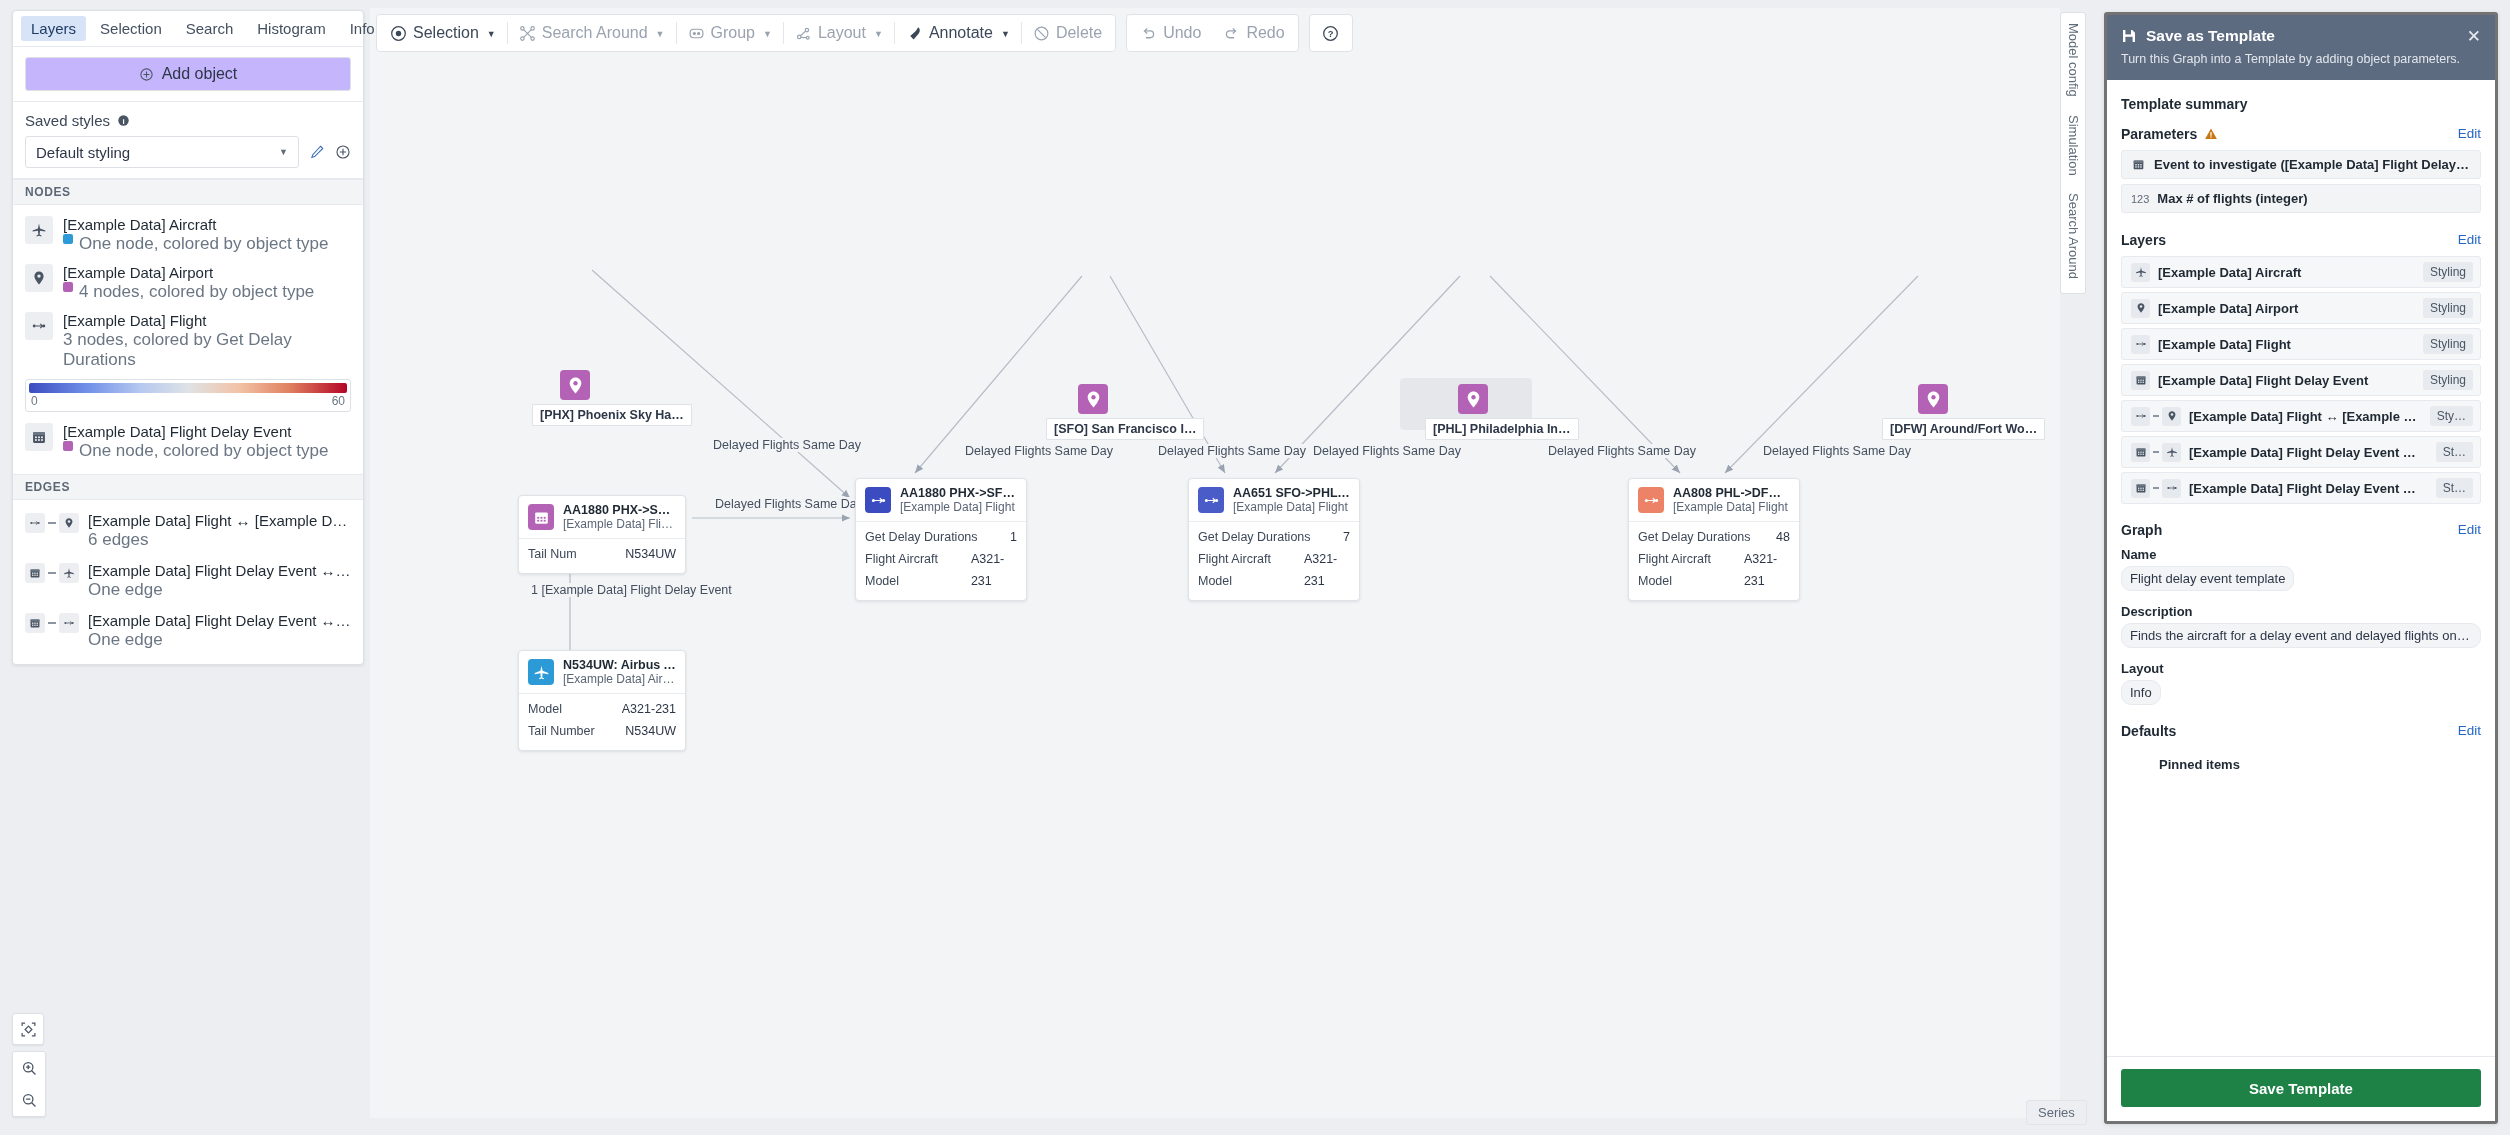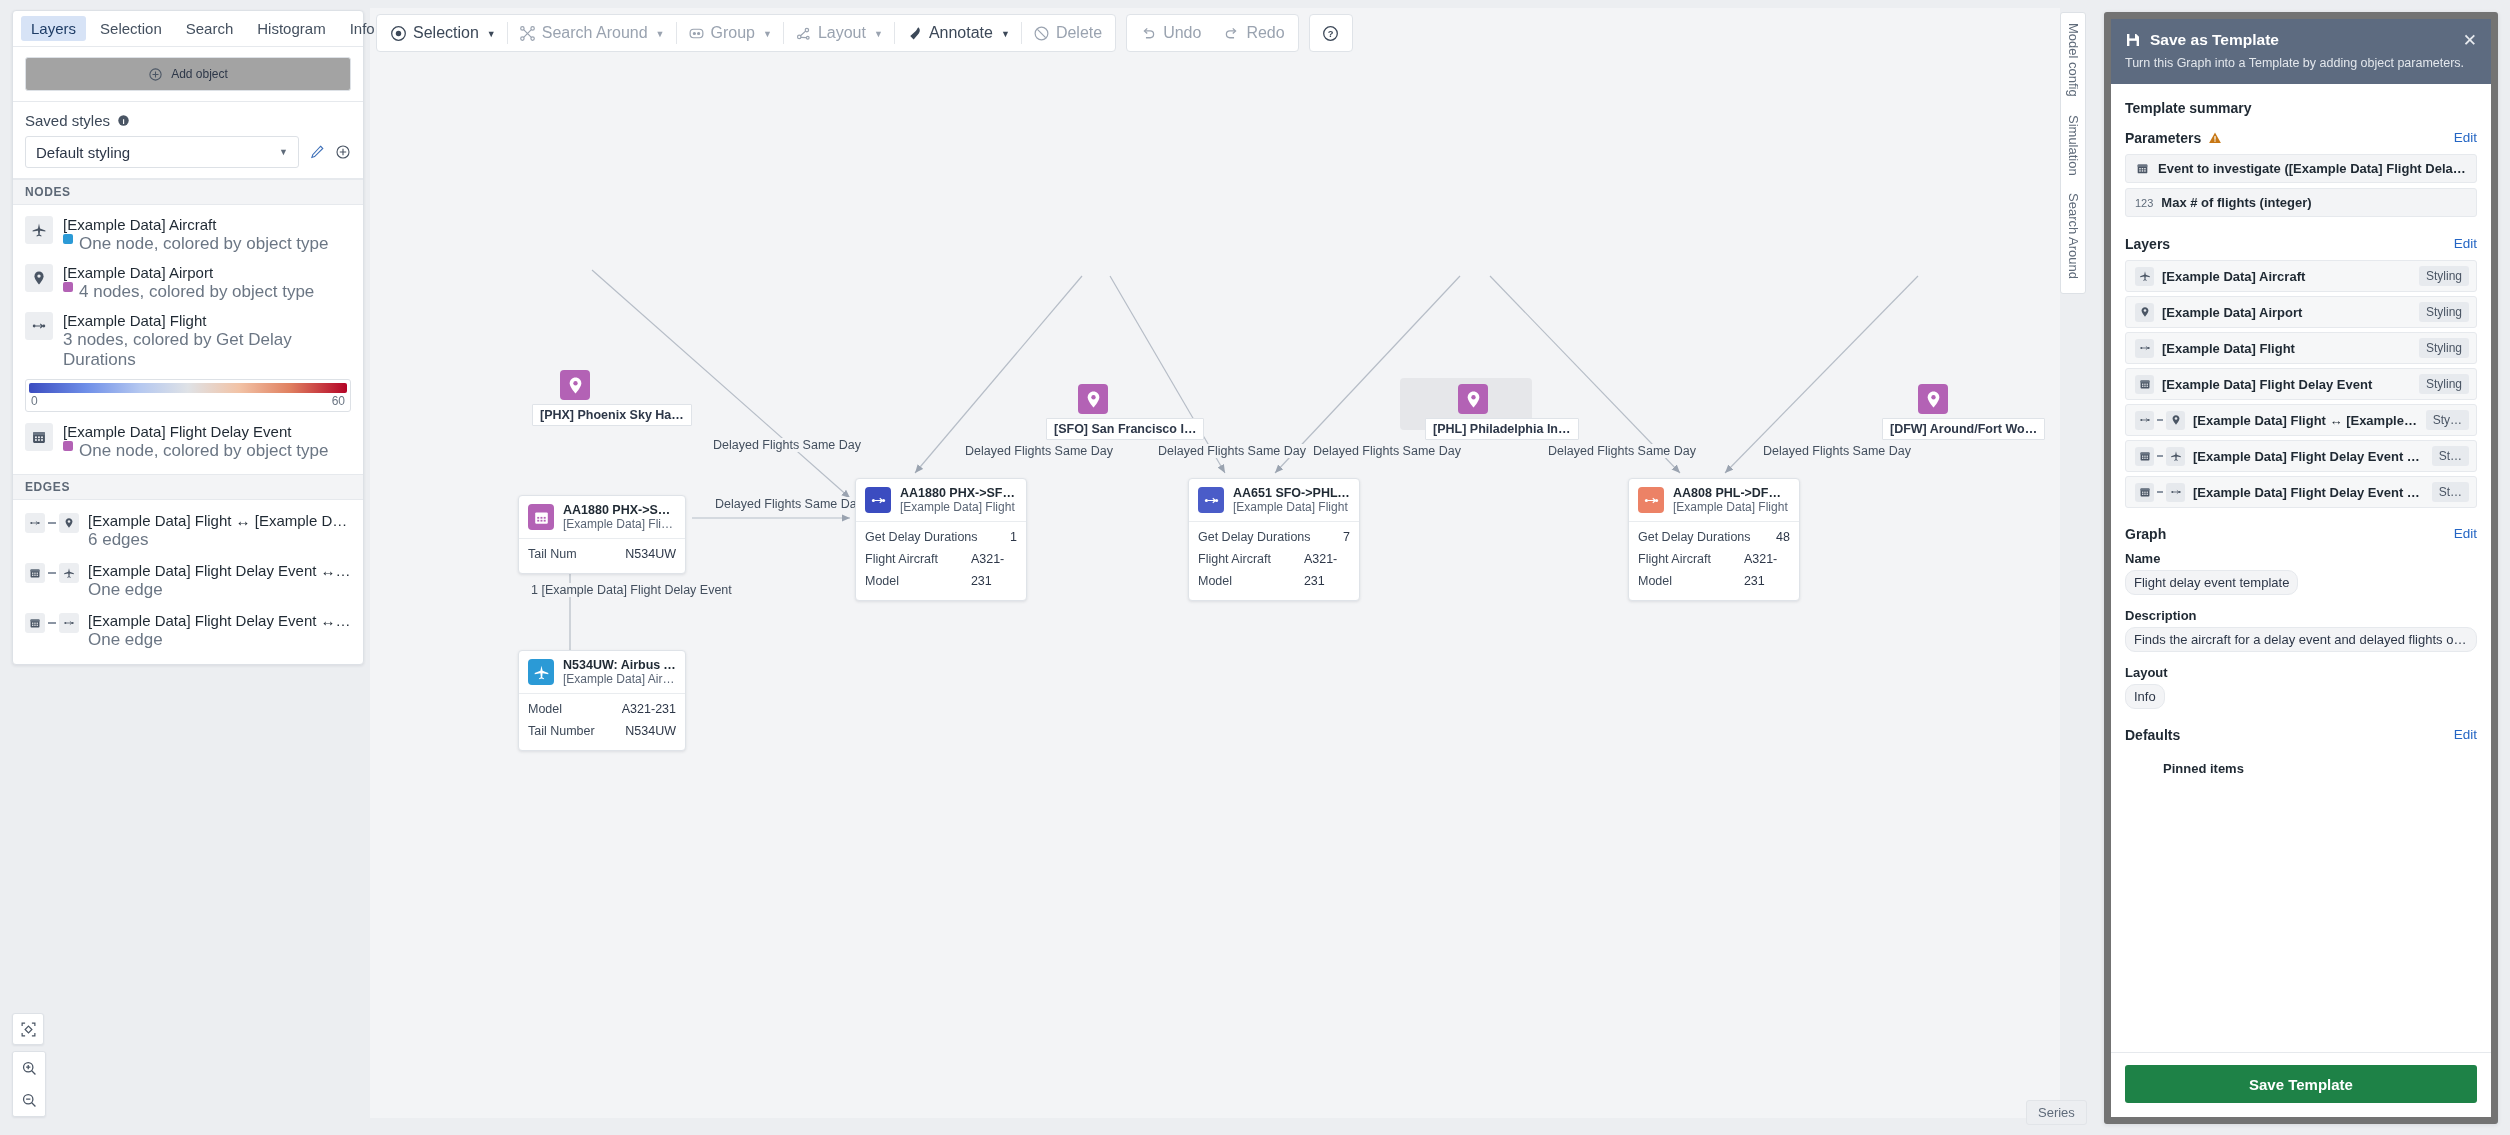--- a/index.html
+++ b/index.html
@@ -48,22 +48,22 @@
   .lp-tabs {
     display: flex; align-items: center; height: 36px;
     border-bottom: 1px solid #e6e9ed; padding: 0 8px; gap: 4px;
   }
   .lp-tab { font-size: 15px; padding: 4px 10px; border-radius: 3px; color: #44505f; }
   .lp-tab.active { background: #d7e3f6; color: #1f3d66; }
   .lp-collapse { margin-left: auto; color: #5a6575; font-size: 16px; padding: 0 8px; letter-spacing: -2px; }
   .lp-sec { padding: 10px 12px; border-bottom: 1px solid #e6e9ed; }
   .add-object {
     width: 100%; height: 34px; border: 1px solid #dde1e6; border-radius: 3px;
-    background: #a3a3a3; display: flex; align-items: center; justify-content: center;
-    gap: 8px; font-size: 12px; color: #2d3748;
+    background: #c4b5fd; display: flex; align-items: center; justify-content: center;
+    gap: 8px; font-size: 16px; color: #2d3748;
   }
   .styles-label { display: flex; align-items: center; gap: 7px; font-size: 15px; color: #3c4858; margin-bottom: 7px; }
   .styles-row { display: flex; align-items: center; gap: 10px; }
   .styles-select {
     flex: 1; height: 32px; border: 1px solid #dde1e6; border-radius: 3px;
     background: #fff; display: flex; align-items: center; padding: 0 10px; font-size: 15px;
   }
   .styles-select .caret { margin-left: auto; font-size: 9px; color: #5f6b7a; }
   .sec-head {
     background: #f3f4f6; border-top: 1px solid #e6e9ed; border-bottom: 1px solid #e6e9ed;
@@ -147,21 +147,21 @@
     display: flex; flex-direction: column; align-items: center; padding: 10px 0 14px 0; gap: 18px;
     z-index: 22;
   }
   .vtab {
     writing-mode: vertical-rl; font-size: 13px; color: #5f6b7a; white-space: nowrap;
   }
 
   
   .right-panel {
     position: absolute; left: 2104px; top: 12px; width: 394px; height: 1112px;
-    background: #fff; border: 7px solid #737373; border-radius: 3px;
+    background: #fff; border: 3px solid #737373; border-radius: 3px;
     display: flex; flex-direction: column; z-index: 24;
     box-shadow: 0 1px 4px rgba(20,30,50,.10);
   }
   .rp-head { background: #5d6b80; color: #fff; padding: 12px 14px 14px 14px; }
   .rp-head-top { display: flex; align-items: center; gap: 9px; }
   .rp-head-top svg { width: 16px; height: 16px; display: block; fill: #fff; }
   .rp-title { font-size: 15.5px; font-weight: bold; }
   .rp-close { margin-left: auto; font-size: 17px; line-height: 1; color: #e8ebef; }
   .rp-sub { font-size: 12.5px; margin-top: 7px; color: #e3e7ec; }
   .rp-body { flex: 1; overflow: hidden; padding: 12px 14px 0 14px; }

